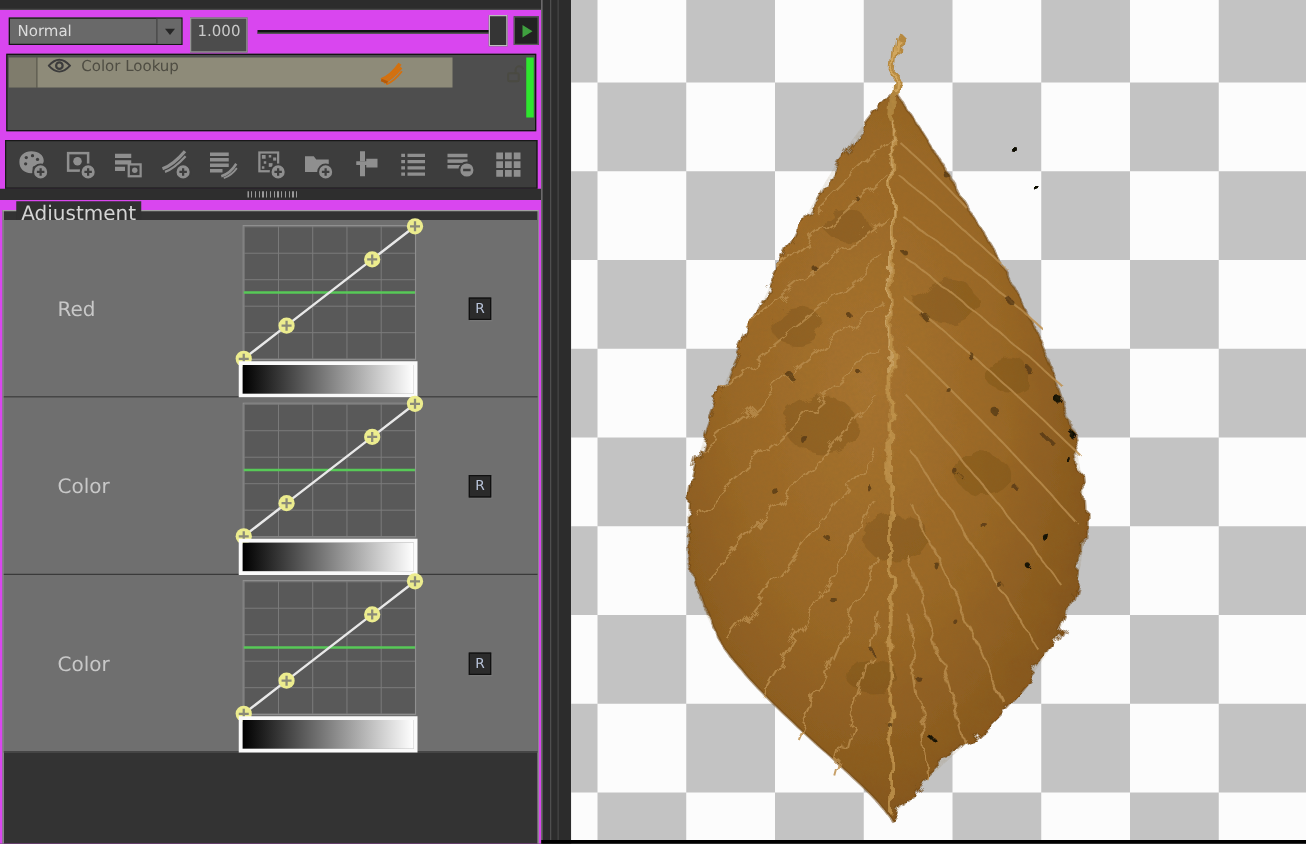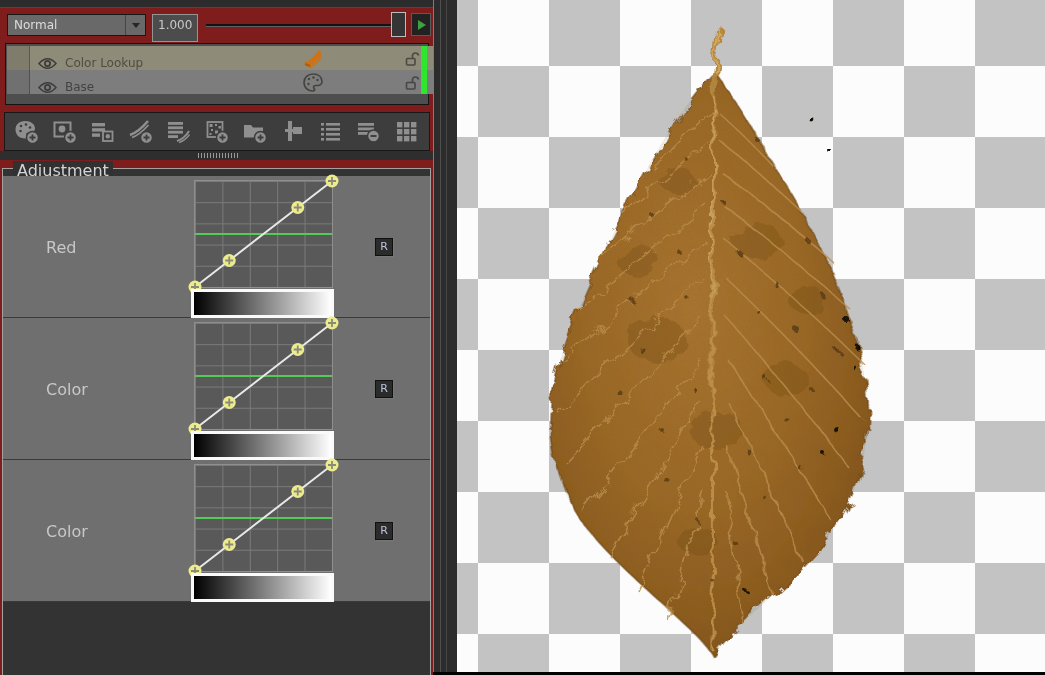--- a/index.html
+++ b/index.html
@@ -1,39 +1,39 @@
 <!DOCTYPE html>
 <html><head>
 <meta charset="utf-8">
 <style>
   html,body{margin:0;padding:0}
   body{width:1045px;height:675px;position:relative;overflow:hidden;
        background:#333;font-family:"DejaVu Sans","Liberation Sans",sans-serif;
        -webkit-font-smoothing:antialiased}
   
-  .left-panel{position:absolute;left:0;top:0;width:433px;height:675px;background:#7f1d1d}
+  .left-panel{position:absolute;left:0;top:0;width:433px;height:675px;background:#d946ef}
   .top-strip{position:absolute;left:0;top:0;width:433px;height:7px;background:#2c2c2c;border-bottom:1px solid #484848}
   .blend-select{position:absolute;left:7px;top:14px;width:139px;height:22px;background:#696969;
       border:1px solid #171717;box-sizing:border-box;color:#dcdcdc;font-size:12px;line-height:20px;
       padding-left:6px;cursor:default}
   .blend-arrow{position:absolute;right:0;top:0;width:19px;height:20px;border-left:1px solid #454545;
       display:flex;align-items:center;justify-content:center;background:#696969}
   .blend-arrow i{display:block;width:0;height:0;border:4px solid transparent;border-top:5px solid #262626;margin-top:4px}
   .opacity-field{position:absolute;left:152px;top:14px;width:46px;height:28px;background:#4c4c4c;
       border:1px solid #949494;box-sizing:border-box;color:#c9c9c9;font-size:12px;line-height:20px;padding-left:5px}
   .slider-track{position:absolute;left:206px;top:24px;width:186px;height:2px;background:#131313;border-bottom:1px solid #606060}
   .slider-handle{position:absolute;left:391px;top:12px;width:15px;height:25px;background:#353535;
       border:1px solid #bdbdbd;box-sizing:border-box}
   .play-btn{position:absolute;left:411px;top:13px;width:20px;height:23px;background:#222;
       border:1px solid #5a5a5a;box-sizing:border-box;display:flex;align-items:center;justify-content:center;padding:0}
   .play-btn i{display:block;width:0;height:0;border-left:8px solid #3fa03f;border-top:5px solid transparent;border-bottom:5px solid transparent;margin-left:2px}
   
   .layer-list{position:absolute;left:5px;top:43px;width:424px;height:62px;background:#4e4e4e;
       border:1px solid #141414;box-sizing:border-box}
-  .layer-row{position:absolute;left:1px;width:438px;height:24px;display:flex;align-items:flex-end}
+  .layer-row{position:absolute;left:1px;width:355px;height:24px;display:flex;align-items:flex-start}
   .layer-row.sel{top:2px;background:#8e8b79}
   .layer-row.base{top:26px;background:#7d7d7d}
   .gutter{width:22px;align-self:stretch;background:rgba(0,0,0,.10);border-right:1px solid rgba(0,0,0,.28)}
   .eye{margin-left:8px;flex:0 0 auto}
   .layer-name{margin-left:8px;font-size:12px}
   .layer-row.sel .layer-name{color:#4f4d43}
   .layer-row.base .layer-name{color:#434343}
   .type-icon{position:absolute;left:295px;top:2px}
   .lock-icon{position:absolute;left:396px;top:4px}
   .sel-bar{position:absolute;right:1px;top:2px;width:6px;height:48px;background:#2ee62e}
@@ -106,39 +106,20 @@
       <span class="layer-name">Color Lookup</span>
       <svg class="type-icon" width="22" height="20" viewBox="0 0 22 20">
         <path d="M3 16 C8 14 13 10 18 3" fill="none" stroke="#d4700e" stroke-width="3"></path>
         <path d="M5 18 C10 16 14 12 19 6" fill="none" stroke="#d4700e" stroke-width="2.2"></path>
         <path d="M7 19.5 C11 18 15 15 19.5 9" fill="none" stroke="#d4700e" stroke-width="1.5"></path>
         <path d="M3 16 L8 18" stroke="#b55a08" stroke-width="2"></path>
       </svg>
       <svg class="lock-icon" width="17" height="17" viewBox="0 0 17 17">
         <rect x="3.5" y="8.5" width="8.5" height="6.5" rx="1" fill="none" stroke="#4a4a42" stroke-width="1.6"></rect>
         <path d="M9.5 8.5 V6.5 a3 3 0 0 1 6 -1" fill="none" stroke="#4a4a42" stroke-width="1.6"></path>
-      </svg>
-    </div>
-    <div class="layer-row base">
-      <span class="gutter"></span>
-      <svg class="eye" width="19" height="13" viewBox="0 0 19 13">
-        <path d="M1 6.5 Q9.5 -3 18 6.5 Q9.5 16 1 6.5Z" fill="none" stroke="#3c3c3c" stroke-width="1.5"></path>
-        <circle cx="9.5" cy="6.5" r="2.6" fill="none" stroke="#3c3c3c" stroke-width="1.8"></circle>
-      </svg>
-      <span class="layer-name">Base</span>
-      <svg class="type-icon" width="22" height="20" viewBox="0 0 22 20">
-        <path d="M11 2 C16.5 2 20 5 20 9.5 C20 12 18 13.5 15.8 13.5 h-2.2 c-1.4 0 -2 .9 -2 1.7 0 1.2 1 1.4 1 2.4 0 .9 -1 1.4 -2 1.4 C5 19 2 15 2 10.5 C2 5.5 6 2 11 2 Z" fill="none" stroke="#454540" stroke-width="1.7"></path>
-        <circle cx="7" cy="7" r="1.2" fill="#454540"></circle>
-          <circle cx="11.5" cy="5.5" r="1.2" fill="#454540"></circle>
-        <circle cx="15.5" cy="8" r="1.2" fill="#454540"></circle>
-          <circle cx="6.5" cy="12" r="1.2" fill="#454540"></circle>
-      </svg>
-      <svg class="lock-icon" width="17" height="17" viewBox="0 0 17 17">
-        <rect x="3.5" y="8.5" width="8.5" height="6.5" rx="1" fill="none" stroke="#464646" stroke-width="1.6"></rect>
-        <path d="M9.5 8.5 V6.5 a3 3 0 0 1 6 -1" fill="none" stroke="#464646" stroke-width="1.6"></path>
       </svg>
     </div>
     <div class="sel-bar"></div>
   </div>
 
   <div class="toolbar">
     <button class="tool-btn">
       <svg width="27" height="27" viewBox="0 0 27 27">
         <path d="M12 3 C18 3 22 6.2 22 10.5 C22 13 20 14.5 17.6 14.5 h-2.4 c-1.5 0 -2.1 1 -2.1 1.8 0 1.3 1.1 1.5 1.1 2.6 0 1 -1.1 1.6 -2.2 1.6 C6 20.5 2.5 16.5 2.5 11.5 C2.5 6.5 6.5 3 12 3 Z" fill="#8f8f8f"></path>
         <circle cx="8" cy="8" r="1.3" fill="#3d3d3d"></circle>

